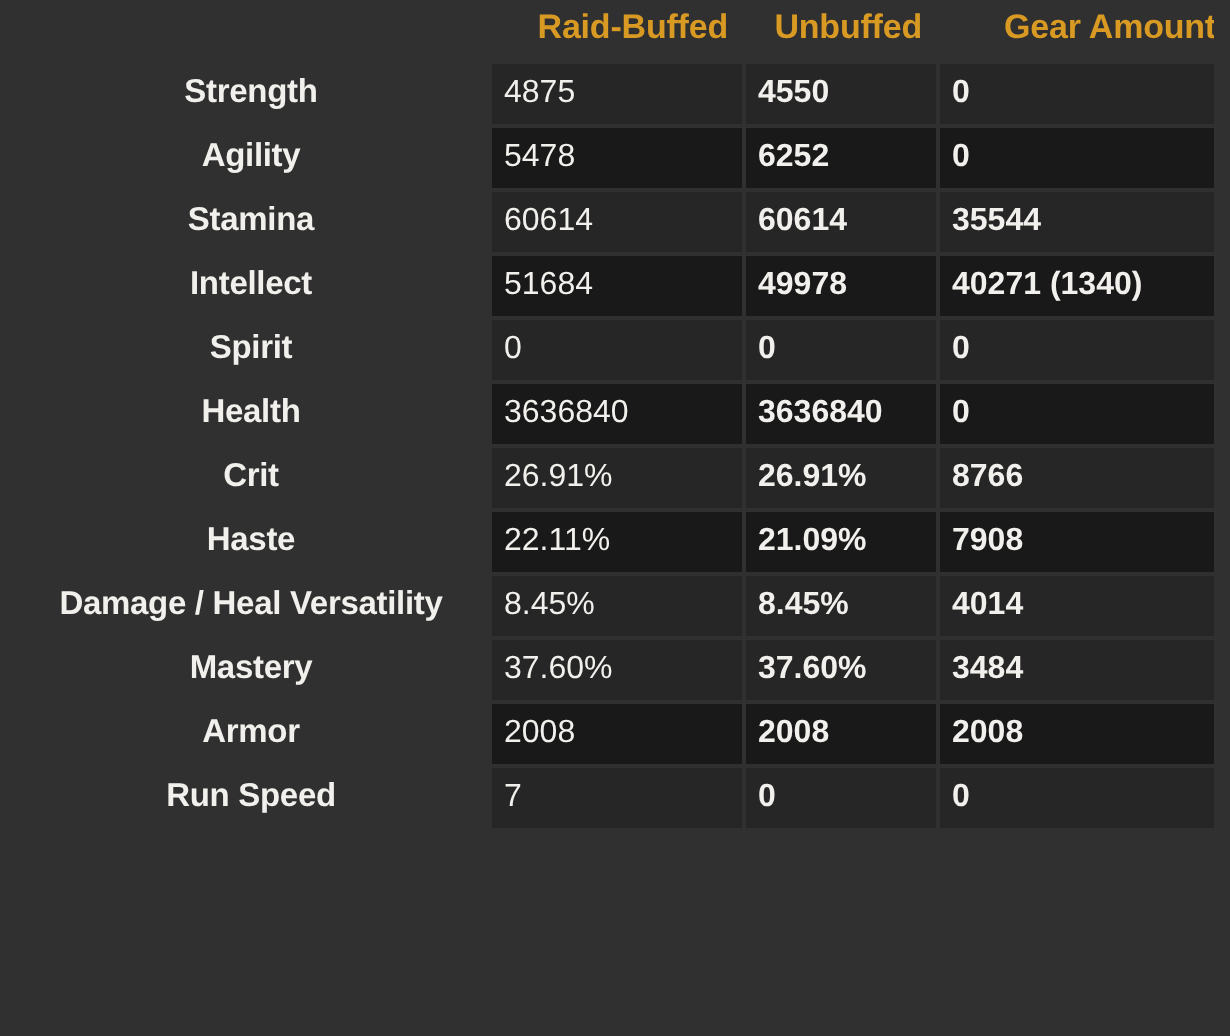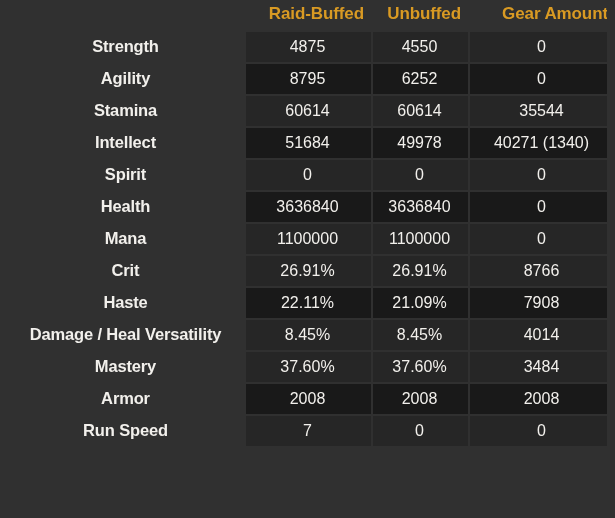--- a/index.html
+++ b/index.html
@@ -67,33 +67,34 @@
     font-weight: bold;
     text-align: center;
     padding-left: 9px;
     padding-right: 4px;
     font-size: 16.5px;
     letter-spacing: -0.15px;
   }
 
   td.value-cell {
     color: #f2f0ec;
-    text-align: center;
+    text-align: left;
     padding: 0 8px 0 6px;
     border-top: 2px solid #303030;
     font-size: 16px;
   }
 
   
   tbody tr.row-odd  td.value-cell { background: #262626; }
   tbody tr.row-even td.value-cell { background: #191919; }
 
   
   td.value-cell.sep-left {
     border-left: 2px solid #303030;
+    font-weight: bold;
   }
 
   
   .right-gutter {
     position: absolute;
     top: 0;
     right: 0;
     width: 8px;
     height: 518px;
     background: #303030;
@@ -124,21 +125,21 @@
 
     <tbody id="stats-body">
         <tr class="row-odd">
           <td class="label-cell">Strength</td>
           <td class="value-cell">4875</td>
           <td class="value-cell sep-left">4550</td>
           <td class="value-cell sep-left">0</td>
         </tr>
         <tr class="row-even">
           <td class="label-cell">Agility</td>
-          <td class="value-cell">8795</td>
+          <td class="value-cell">5478</td>
           <td class="value-cell sep-left">6252</td>
           <td class="value-cell sep-left">0</td>
         </tr>
         <tr class="row-odd">
           <td class="label-cell">Stamina</td>
           <td class="value-cell">60614</td>
           <td class="value-cell sep-left">60614</td>
           <td class="value-cell sep-left">35544</td>
         </tr>
         <tr class="row-even">
@@ -153,26 +154,20 @@
           <td class="value-cell sep-left">0</td>
           <td class="value-cell sep-left">0</td>
         </tr>
         <tr class="row-even">
           <td class="label-cell">Health</td>
           <td class="value-cell">3636840</td>
           <td class="value-cell sep-left">3636840</td>
           <td class="value-cell sep-left">0</td>
         </tr>
         <tr class="row-odd">
-          <td class="label-cell">Mana</td>
-          <td class="value-cell">1100000</td>
-          <td class="value-cell sep-left">1100000</td>
-          <td class="value-cell sep-left">0</td>
-        </tr>
-        <tr class="row-odd">
           <td class="label-cell">Crit</td>
           <td class="value-cell">26.91%</td>
           <td class="value-cell sep-left">26.91%</td>
           <td class="value-cell sep-left">8766</td>
         </tr>
         <tr class="row-even">
           <td class="label-cell">Haste</td>
           <td class="value-cell">22.11%</td>
           <td class="value-cell sep-left">21.09%</td>
           <td class="value-cell sep-left">7908</td>

